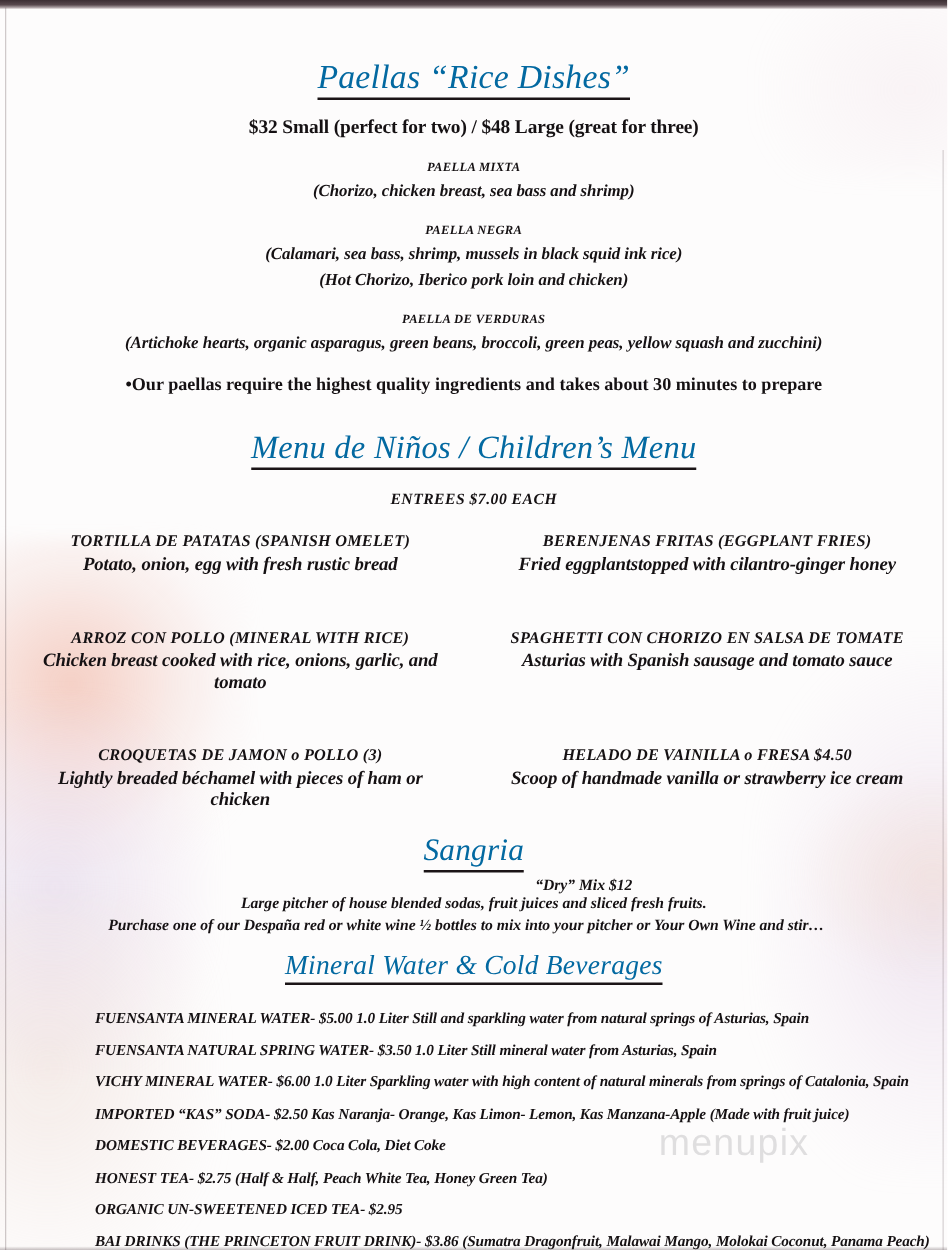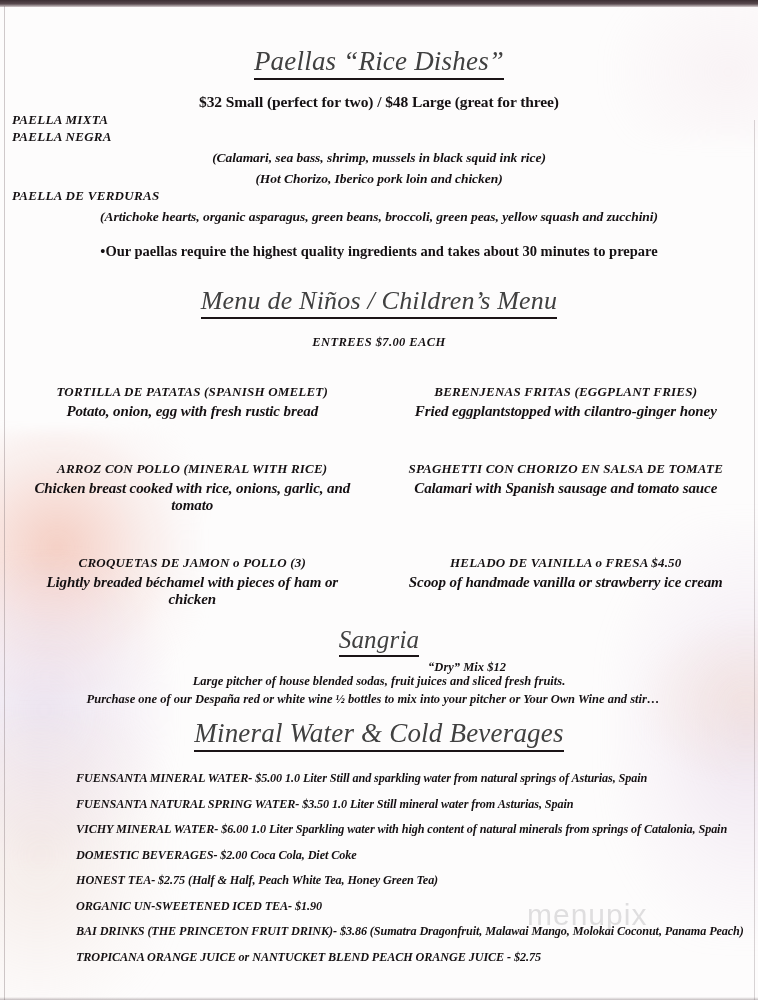--- a/index.html
+++ b/index.html
@@ -94,58 +94,58 @@
     z-index:5;
     width:758px; height:1000px;
     padding:0 12px;
     color:#151113;
   }
 
   .section-title {
     text-align:center;
     font-style:italic;
     font-weight:400;
-    color:#404040;
+    color:#0369a1;
     letter-spacing:.2px;
   }
   .section-title span.u {
     display:inline-block;
     border-bottom:2px solid #1b1416;
     padding-bottom:1px;
   }
 
   
   .paellas-title { font-size:27px; margin-top:46px; }
   .paellas-price {
     text-align:center; font-size:15.5px; font-style:normal;
     font-weight:600; margin-top:13px; letter-spacing:-.1px;
   }
   .paella-name {
-    text-align:left; font-size:13px; font-style:italic;
-    font-weight:700; letter-spacing:.3px; margin-top:1px;
+    text-align:center; font-size:10px; font-style:italic;
+    font-weight:700; letter-spacing:.3px; margin-top:18px;
   }
   .paella-desc {
     text-align:center; font-size:13.5px; font-style:italic;
     font-weight:600; margin-top:5px; letter-spacing:-.05px;
   }
   .paella-note {
     text-align:center; font-size:14.5px; font-style:normal;
     font-weight:600; margin-top:18px;
   }
 
   
   .kids-title { font-size:26px; margin-top:26px; }
   .kids-sub {
     text-align:center; font-size:12.5px; font-style:italic;
     font-weight:700; letter-spacing:.4px; margin-top:16px;
   }
   .kids-grid {
     display:grid; grid-template-columns:1fr 1fr;
     column-gap:16px; row-gap:22px;
-    margin-top:34px; padding:0 14px;gap:41px;
+    margin-top:18px; padding:0 14px;gap:41px;
   }
   .kid-item { text-align:center; }
   .kid-name {
     font-size:13px; font-style:italic; font-weight:700;
     letter-spacing:.2px;
   }
   .kid-desc {
     font-size:15px; font-style:italic; font-weight:600;
     margin-top:3px; letter-spacing:-.1px;
   }
@@ -166,21 +166,21 @@
     font-weight:700;
   }
   .sangria-line2 {
     position:absolute; left:0; right:12px; top:66px;
     text-align:center; font-size:12.5px; font-style:italic;
     font-weight:700;
   }
   .sangria-line2 b { font-weight:900; }
 
   
-  .bev-title { font-size:27px; margin-top:14px; }
+  .bev-title { font-size:22px; margin-top:14px; }
   .bev-list { margin-top:19px; padding-left:64px; padding-right:10px; }
   .bev-row {
     font-size:12.2px; font-style:italic; font-weight:700;
     margin-bottom:10.5px; letter-spacing:-.1px; white-space:nowrap;
   }
   .bev-row .bev-name { font-weight:800; }
   .bev-row .bev-price { font-weight:800; }
   .bev-row .bev-desc { font-weight:600; }
 
   
@@ -214,20 +214,21 @@
   <div id="content">
 
     <div class="section-title paellas-title">
       <span class="u">Paellas “Rice Dishes”</span>
     </div>
 
     <div class="paellas-price">$32 Small (perfect for two) / $48 Large (great for three)</div>
 
     <div>
       <div class="paella-name">PAELLA MIXTA</div>
+      <div class="paella-desc">(Chorizo, chicken breast, sea bass and shrimp)</div>
     </div>
     <div>
       <div class="paella-name">PAELLA NEGRA</div>
       <div class="paella-desc">(Calamari, sea bass, shrimp, mussels in black squid ink rice)</div>
     </div>
     <div>
       <div class="paella-desc">(Hot Chorizo, Iberico pork loin and chicken)</div>
     </div>
     <div>
       <div class="paella-name">PAELLA DE VERDURAS</div>
@@ -250,21 +251,21 @@
       <div class="kid-item">
         <div class="kid-name">BERENJENAS FRITAS (EGGPLANT FRIES)</div>
         <div class="kid-desc">Fried eggplantstopped with cilantro-ginger honey</div>
       </div>
       <div class="kid-item">
         <div class="kid-name">ARROZ CON POLLO (MINERAL WITH RICE)</div>
         <div class="kid-desc">Chicken breast cooked with rice, onions, garlic, and tomato</div>
       </div>
       <div class="kid-item">
         <div class="kid-name">SPAGHETTI CON CHORIZO EN SALSA DE TOMATE</div>
-        <div class="kid-desc">Calamari with Spanish sausage and tomato sauce</div>
+        <div class="kid-desc">Asturias with Spanish sausage and tomato sauce</div>
       </div>
       <div class="kid-item">
         <div class="kid-name">CROQUETAS DE JAMON o POLLO (3)</div>
         <div class="kid-desc">Lightly breaded béchamel with pieces of ham or chicken</div>
       </div>
       <div class="kid-item">
         <div class="kid-name">HELADO DE VAINILLA o FRESA $4.50</div>
         <div class="kid-desc">Scoop of handmade vanilla or strawberry ice cream</div>
       </div>
     </div>
@@ -292,32 +293,37 @@
         <span class="bev-name">FUENSANTA NATURAL SPRING WATER-</span>
         <span class="bev-price">$3.50</span>
         <span class="bev-desc">1.0 Liter Still mineral water from Asturias, Spain</span>
       </div>
       <div class="bev-row">
         <span class="bev-name">VICHY MINERAL WATER-</span>
         <span class="bev-price">$6.00</span>
         <span class="bev-desc">1.0 Liter Sparkling water with high content of natural minerals from springs of Catalonia, Spain</span>
       </div>
       <div class="bev-row">
+        <span class="bev-name">IMPORTED “KAS” SODA-</span>
+        <span class="bev-price">$2.50</span>
+        <span class="bev-desc">Kas Naranja- Orange, Kas Limon- Lemon, Kas Manzana-Apple (Made with fruit juice)</span>
+      </div>
+      <div class="bev-row">
         <span class="bev-name">DOMESTIC BEVERAGES-</span>
         <span class="bev-price">$2.00</span>
         <span class="bev-desc">Coca Cola, Diet Coke</span>
       </div>
       <div class="bev-row">
         <span class="bev-name">HONEST TEA-</span>
         <span class="bev-price">$2.75</span>
         <span class="bev-desc">(Half &amp; Half, Peach White Tea, Honey Green Tea)</span>
       </div>
       <div class="bev-row">
         <span class="bev-name">ORGANIC UN-SWEETENED ICED TEA-</span>
-        <span class="bev-price">$1.90</span>
+        <span class="bev-price">$2.95</span>
         <span class="bev-desc"></span>
       </div>
       <div class="bev-row">
         <span class="bev-name">BAI DRINKS (THE  PRINCETON FRUIT DRINK)-</span>
         <span class="bev-price">$3.86</span>
         <span class="bev-desc">(Sumatra Dragonfruit, Malawai Mango, Molokai Coconut, Panama Peach)</span>
       </div>
       <div class="bev-row">
         <span class="bev-name">TROPICANA ORANGE JUICE or NANTUCKET BLEND PEACH ORANGE  JUICE -</span>
         <span class="bev-price">$2.75</span>

